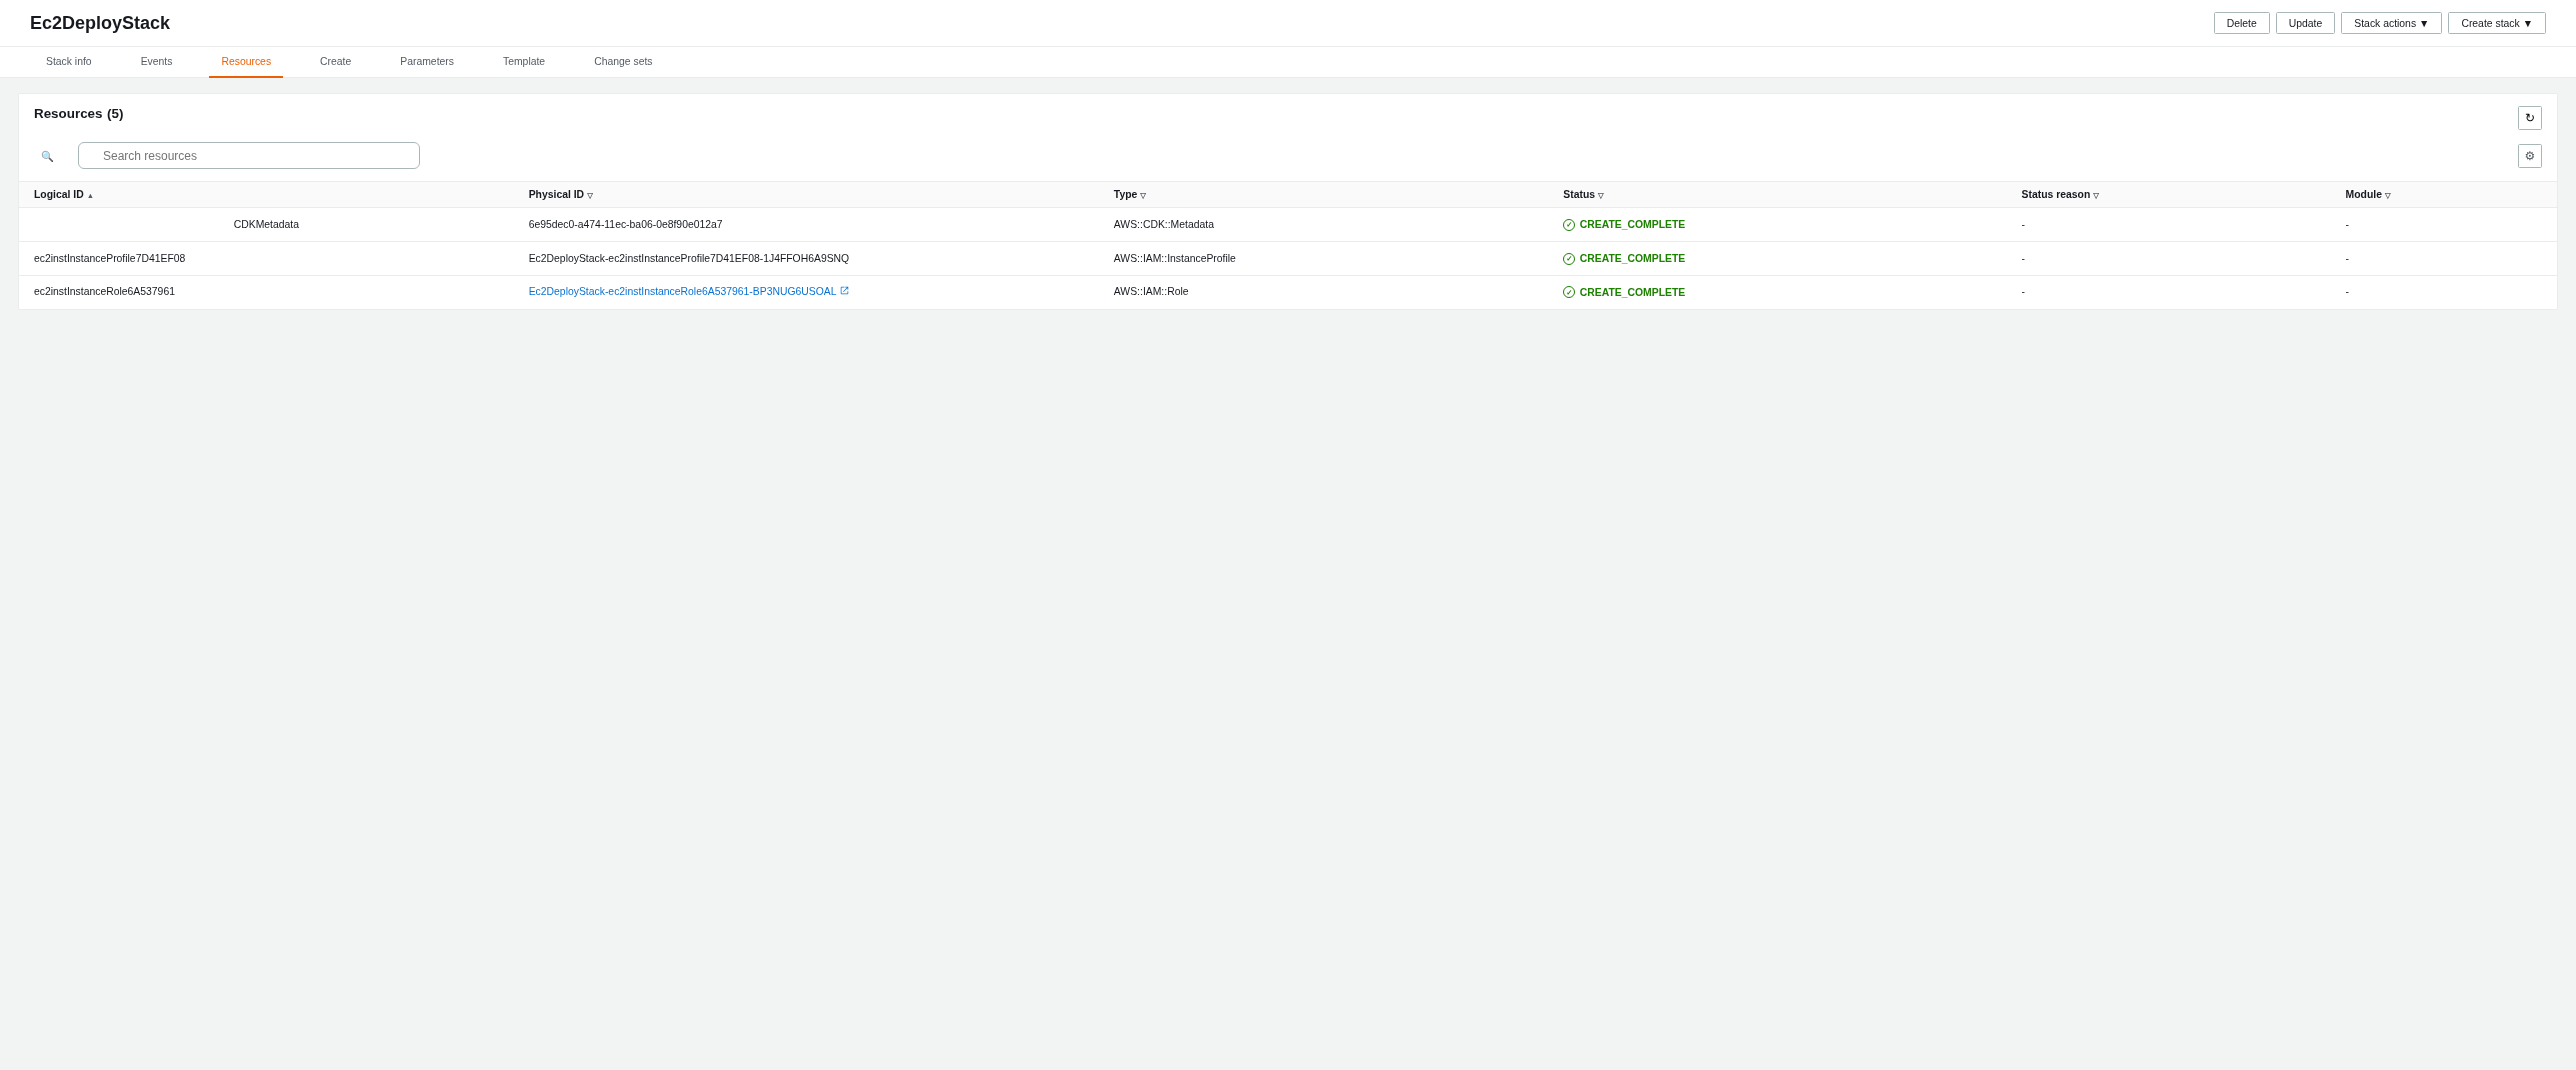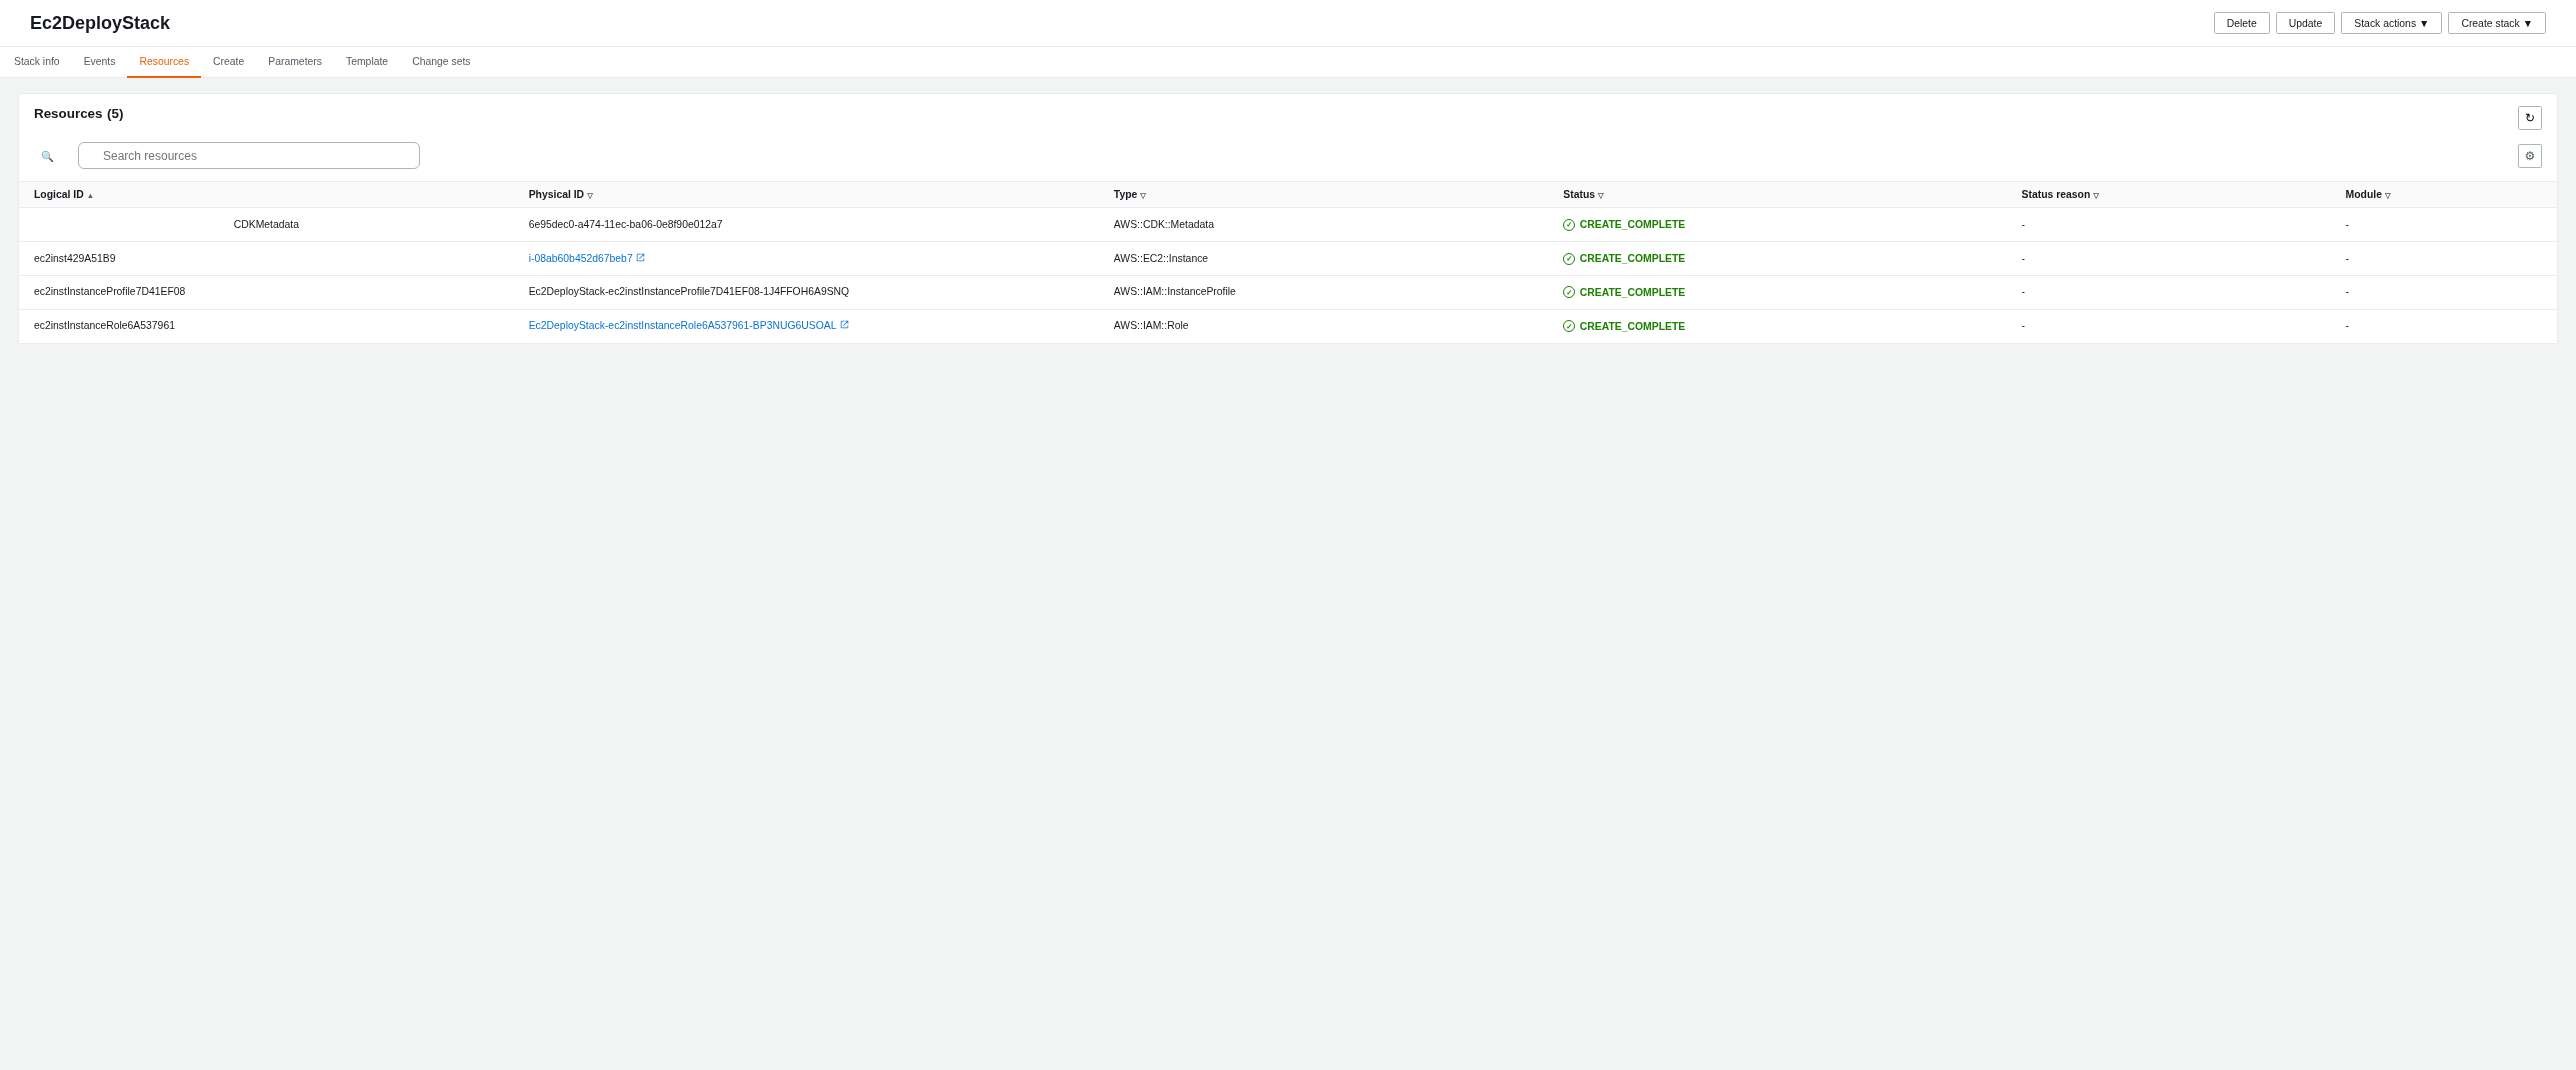--- a/index.html
+++ b/index.html
@@ -37,21 +37,22 @@
       display: flex;
       align-items: center;
       gap: 3px;
       white-space: nowrap;
     }
 
     .nav-tabs {
       background: #fff;
       display: flex;
       border-bottom: 0.7px solid #e9ebed;
-      padding: 0 2px;
+      padding: 0 34px;
+      gap: 25px;
     }
 
     .nav-tab {
       padding: 9px 12px;
       cursor: pointer;
       color: #545b64;
       font-size: 10.4px;
       border-bottom: 2.2px solid transparent;
       margin-bottom: -0.7px;
       text-decoration: none;
@@ -324,36 +325,20 @@
               <td>
                 <div class="status-complete">
                   <span class="status-icon">✓</span>
                   <span>CREATE_COMPLETE</span>
                 </div>
               </td>
               <td class="dash">-</td>
               <td class="dash">-</td>
             </tr>
             <tr>
-              <td style="font-weight: 400; word-break: break-word; max-width: 164px;">ec2inst429A51B9</td>
-              <td style="word-break: break-word; max-width: 194px;"><a class="link-text">i-08ab60b452d67beb7</a><span style="margin-left: 3px;"><svg width="9" height="9" viewBox="0 0 12 12" fill="none" xmlns="http://www.w3.org/2000/svg">
-                    <path d="M10 10H2V2h4V1H2C1.45 1 1 1.45 1 2v8c0 .55.45 1 1 1h8c.55 0 1-.45 1-1V7h-1v3z" fill="#0972d3"></path>
-                    <path d="M7 1v1h2.29L4.1 7.19l.71.71L10 2.71V5h1V1H7z" fill="#0972d3"></path>
-                  </svg></span></td>
-              <td style="word-break: break-word; max-width: 149px;">AWS::EC2::Instance</td>
-              <td>
-                <div class="status-complete">
-                  <span class="status-icon">✓</span>
-                  <span>CREATE_COMPLETE</span>
-                </div>
-              </td>
-              <td class="dash">-</td>
-              <td class="dash">-</td>
-            </tr>
-            <tr>
               <td style="font-weight: 400; word-break: break-word; max-width: 164px;">ec2instInstanceProfile7D41EF08</td>
               <td style="word-break: break-word; max-width: 194px;">Ec2DeployStack-ec2instInstanceProfile7D41EF08-1J4FFOH6A9SNQ</td>
               <td style="word-break: break-word; max-width: 149px;">AWS::IAM::InstanceProfile</td>
               <td>
                 <div class="status-complete">
                   <span class="status-icon">✓</span>
                   <span>CREATE_COMPLETE</span>
                 </div>
               </td>
               <td class="dash">-</td>

